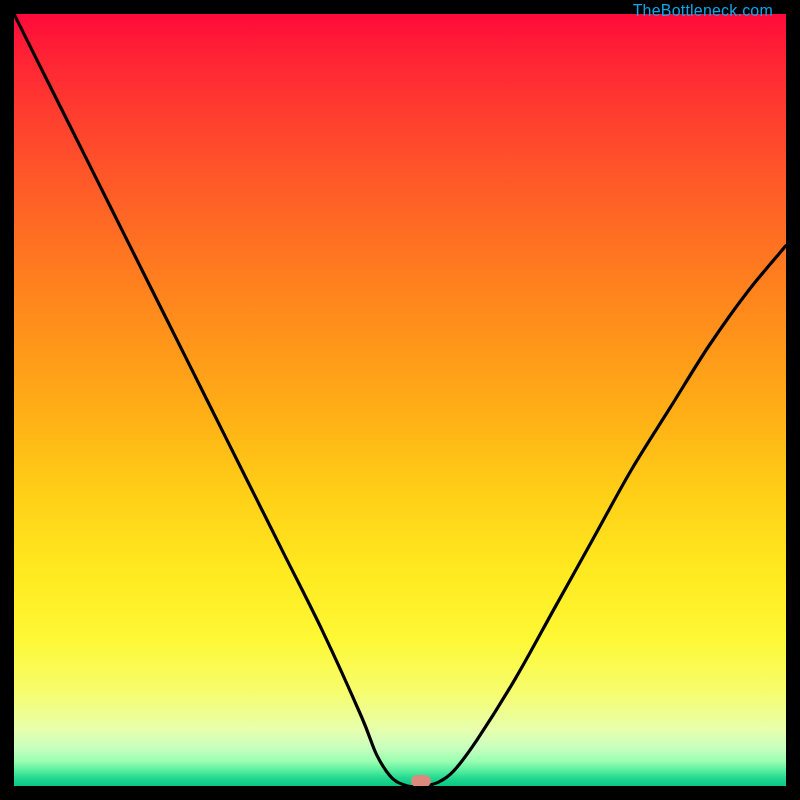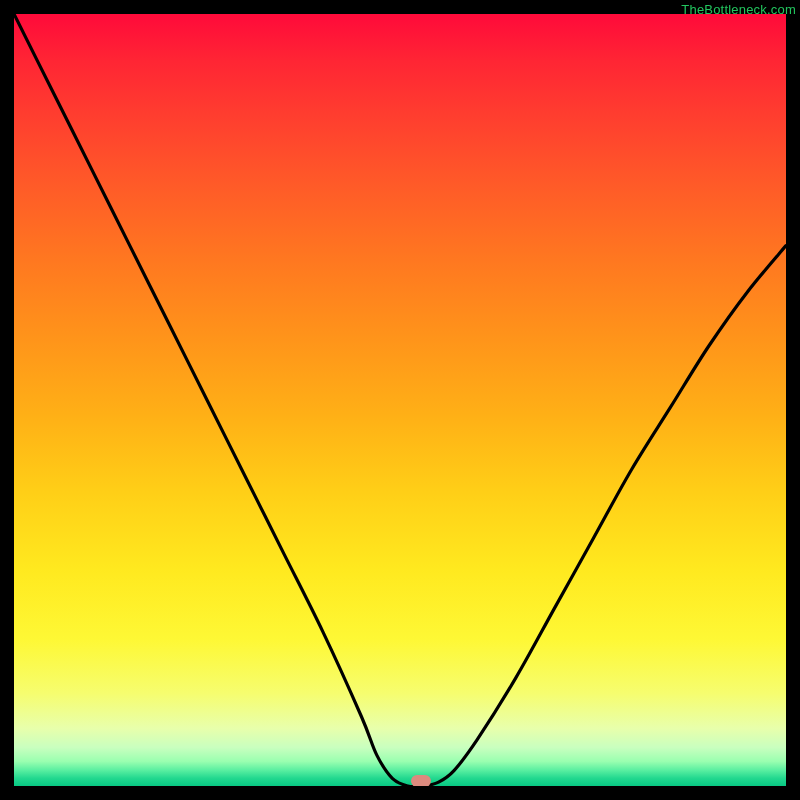--- a/index.html
+++ b/index.html
@@ -59,23 +59,23 @@
     position: absolute;
     width: 20px;
     height: 12px;
     border-radius: 6px;
     background: #dc8a7e;
     transform: translate(-50%, -50%);
   }
   .watermark {
     position: absolute;
     top: 2px;
-    right: 4px;
-    color: #22c55e;
-    font-size: 13px;
+    right: 27px;
+    color: #0ea5e9;
+    font-size: 16px;
     font-weight: 500;
     letter-spacing: 0.2px;
   }
 </style>
 </head>
 <body>
 
 <div class="stage">
 
   <div class="plot">

